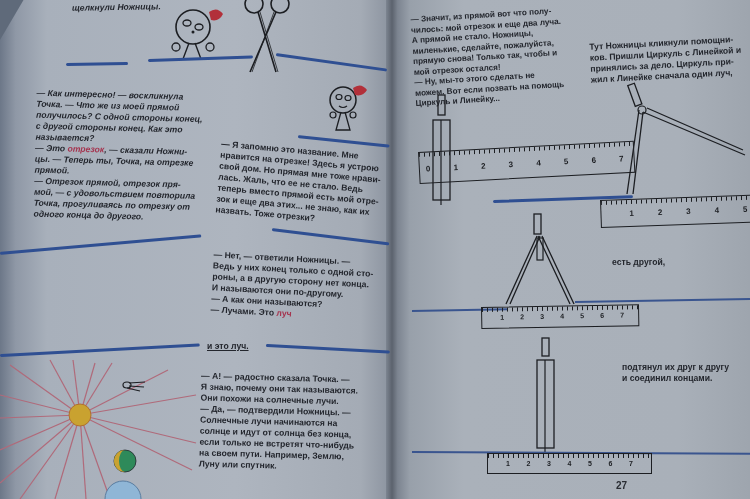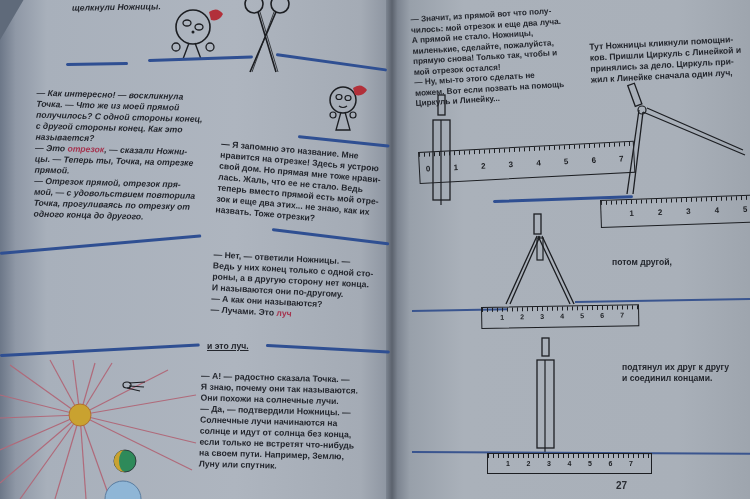--- a/index.html
+++ b/index.html
@@ -198,21 +198,21 @@
   <div style="display:flex;justify-content:space-between;padding:9px 4px 0 28px;font-size:8px;font-weight:bold;color:#1c1e22;">
     <span>1</span>
     <span>2</span>
     <span>3</span>
     <span>4</span>
     <span>5</span>
   </div>
 </div>
 
 <div class="txt" style="left:612px;top:257px;">
-  <p>потом другой,</p>
+  <p>есть другой,</p>
 </div>
 
 <svg style="left:500px;top:214px;" width="80" height="95" viewBox="0 0 80 95">
   <rect x="34" y="0" width="7" height="20" fill="none" stroke="#1c1e22" stroke-width="1.3"></rect>
   <path d="M37 22 L6 90 M40 22 L10 90" stroke="#1c1e22" stroke-width="1.3" fill="none"></path>
   <path d="M38 22 L70 90 M42 22 L74 90" stroke="#1c1e22" stroke-width="1.3" fill="none"></path>
   <rect x="37" y="24" width="6" height="22" fill="none" stroke="#1c1e22" stroke-width="1.2"></rect>
 </svg>
 <div class="thin" style="left:412px;top:310px;width:95px;transform:rotate(-1deg);"></div>
 <div class="thin" style="left:575px;top:301px;width:175px;transform:rotate(-1deg);"></div>

